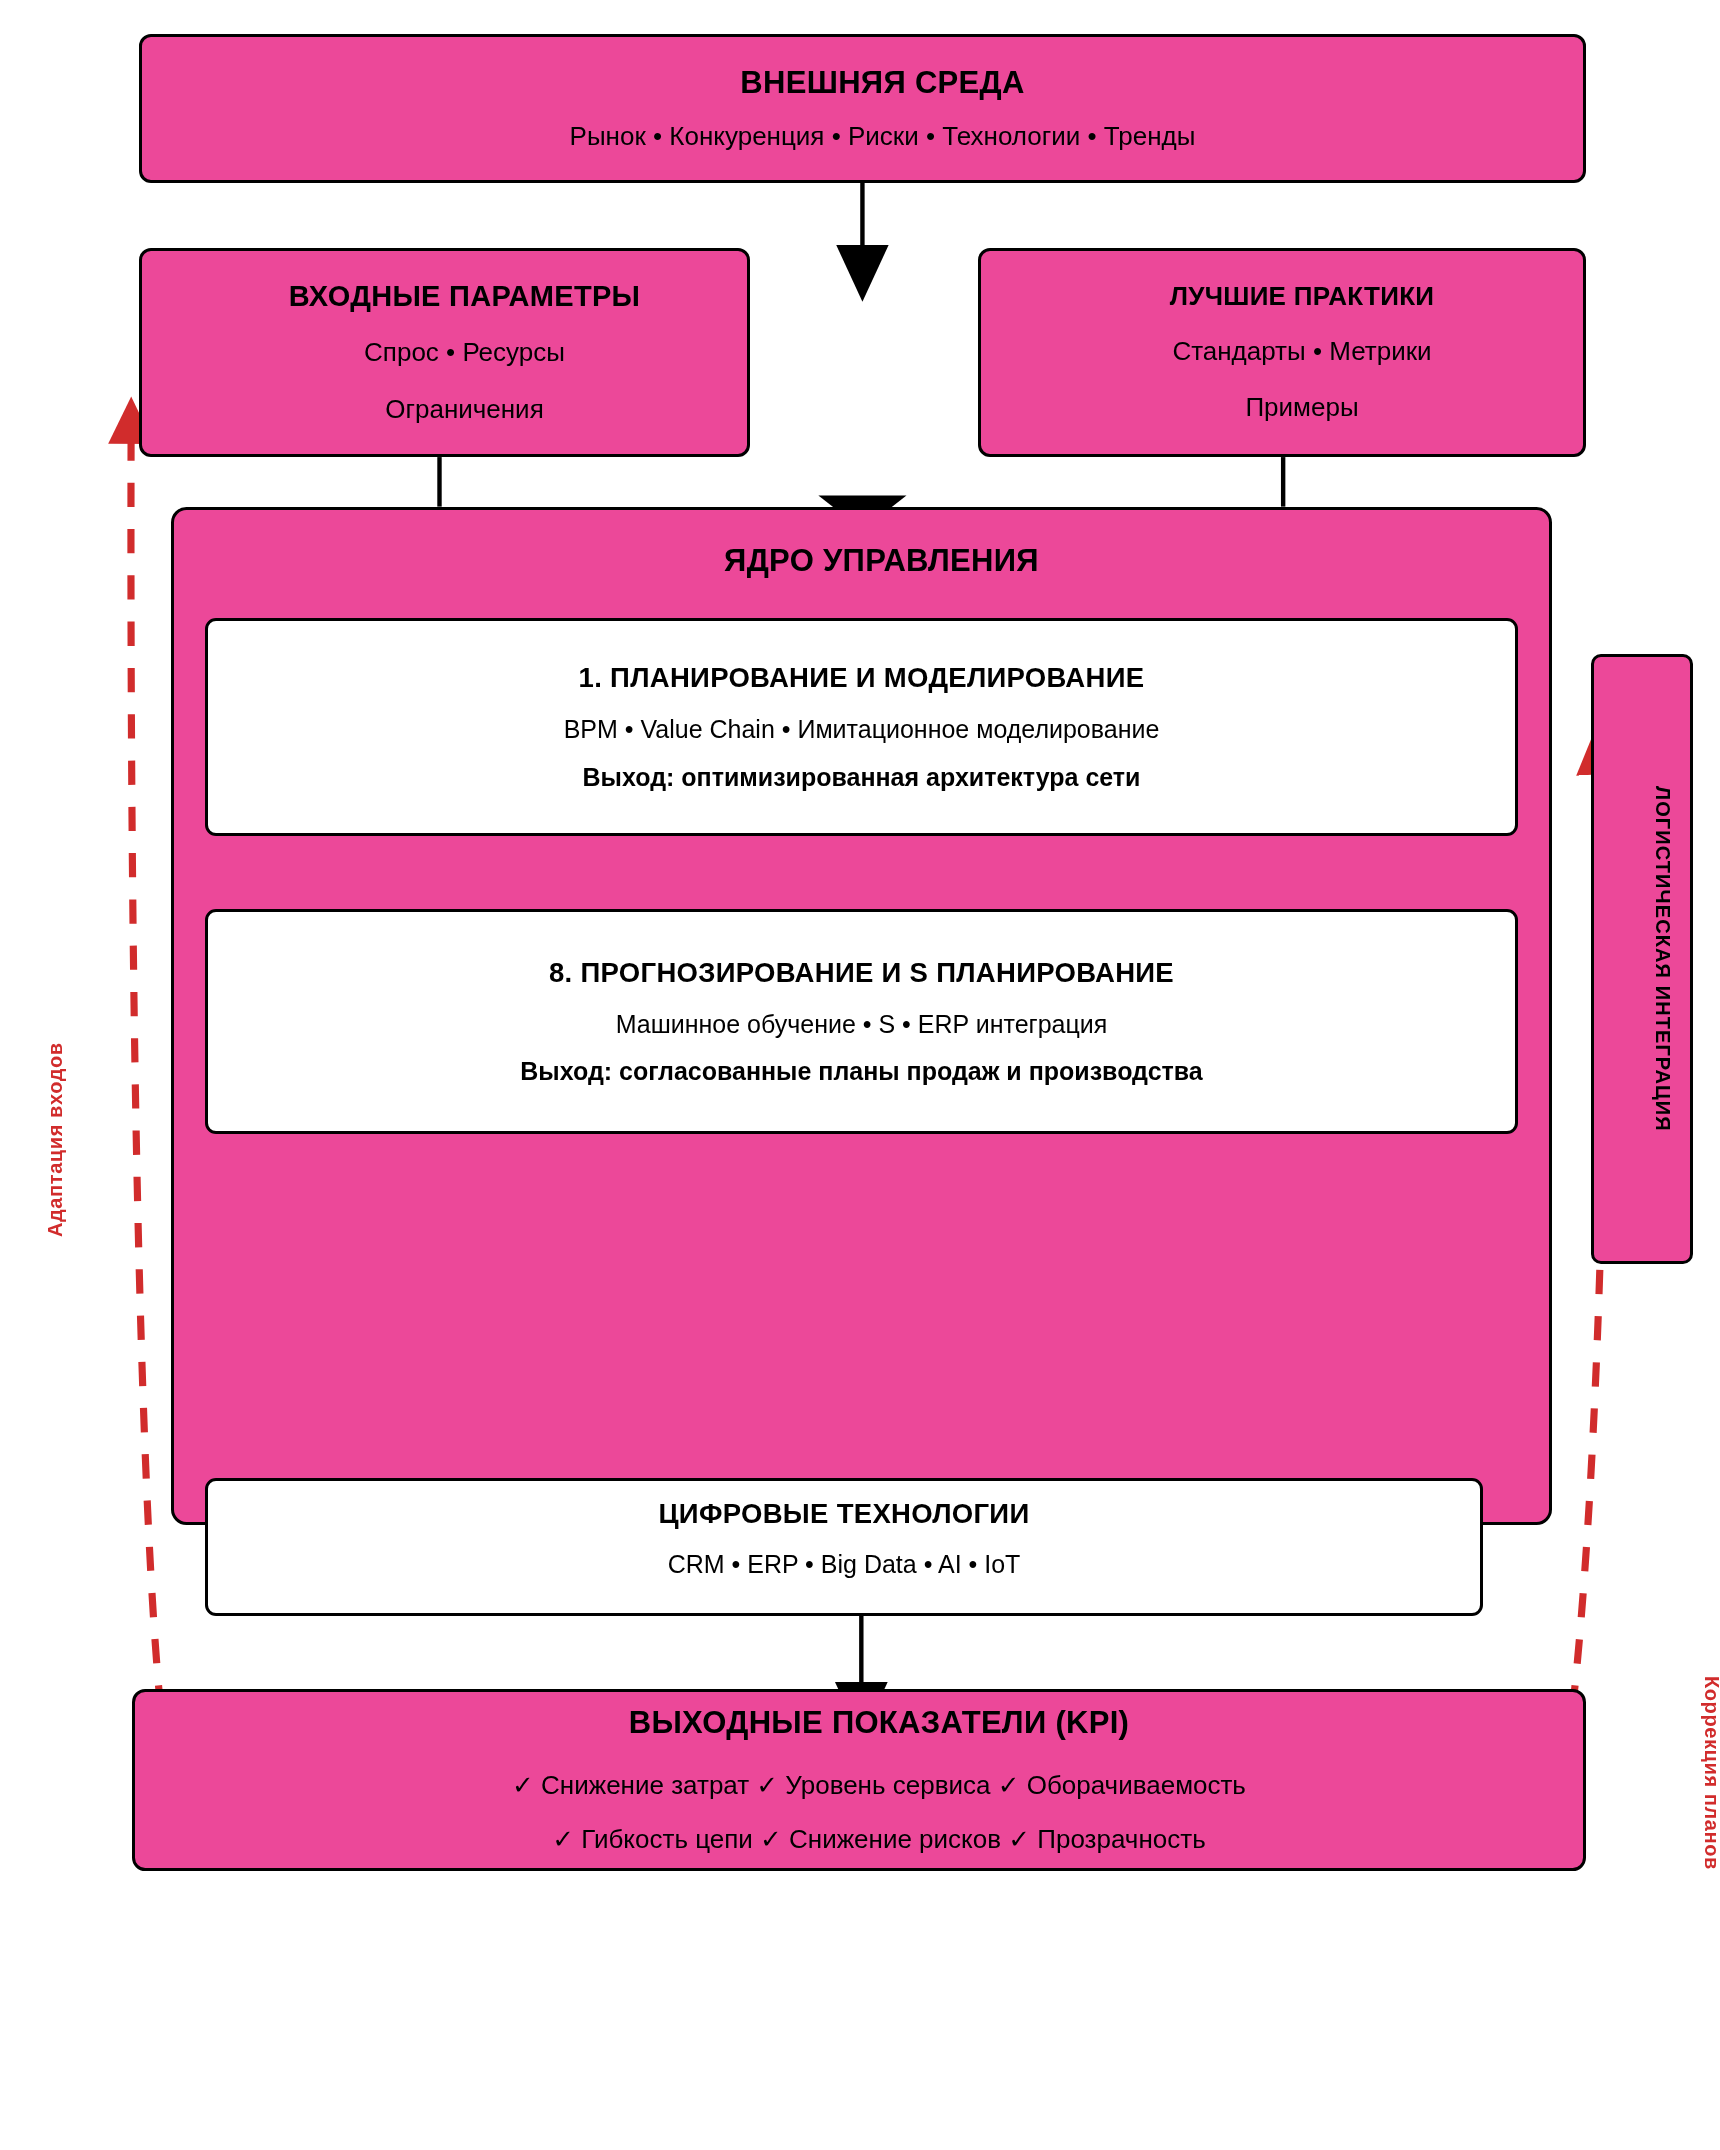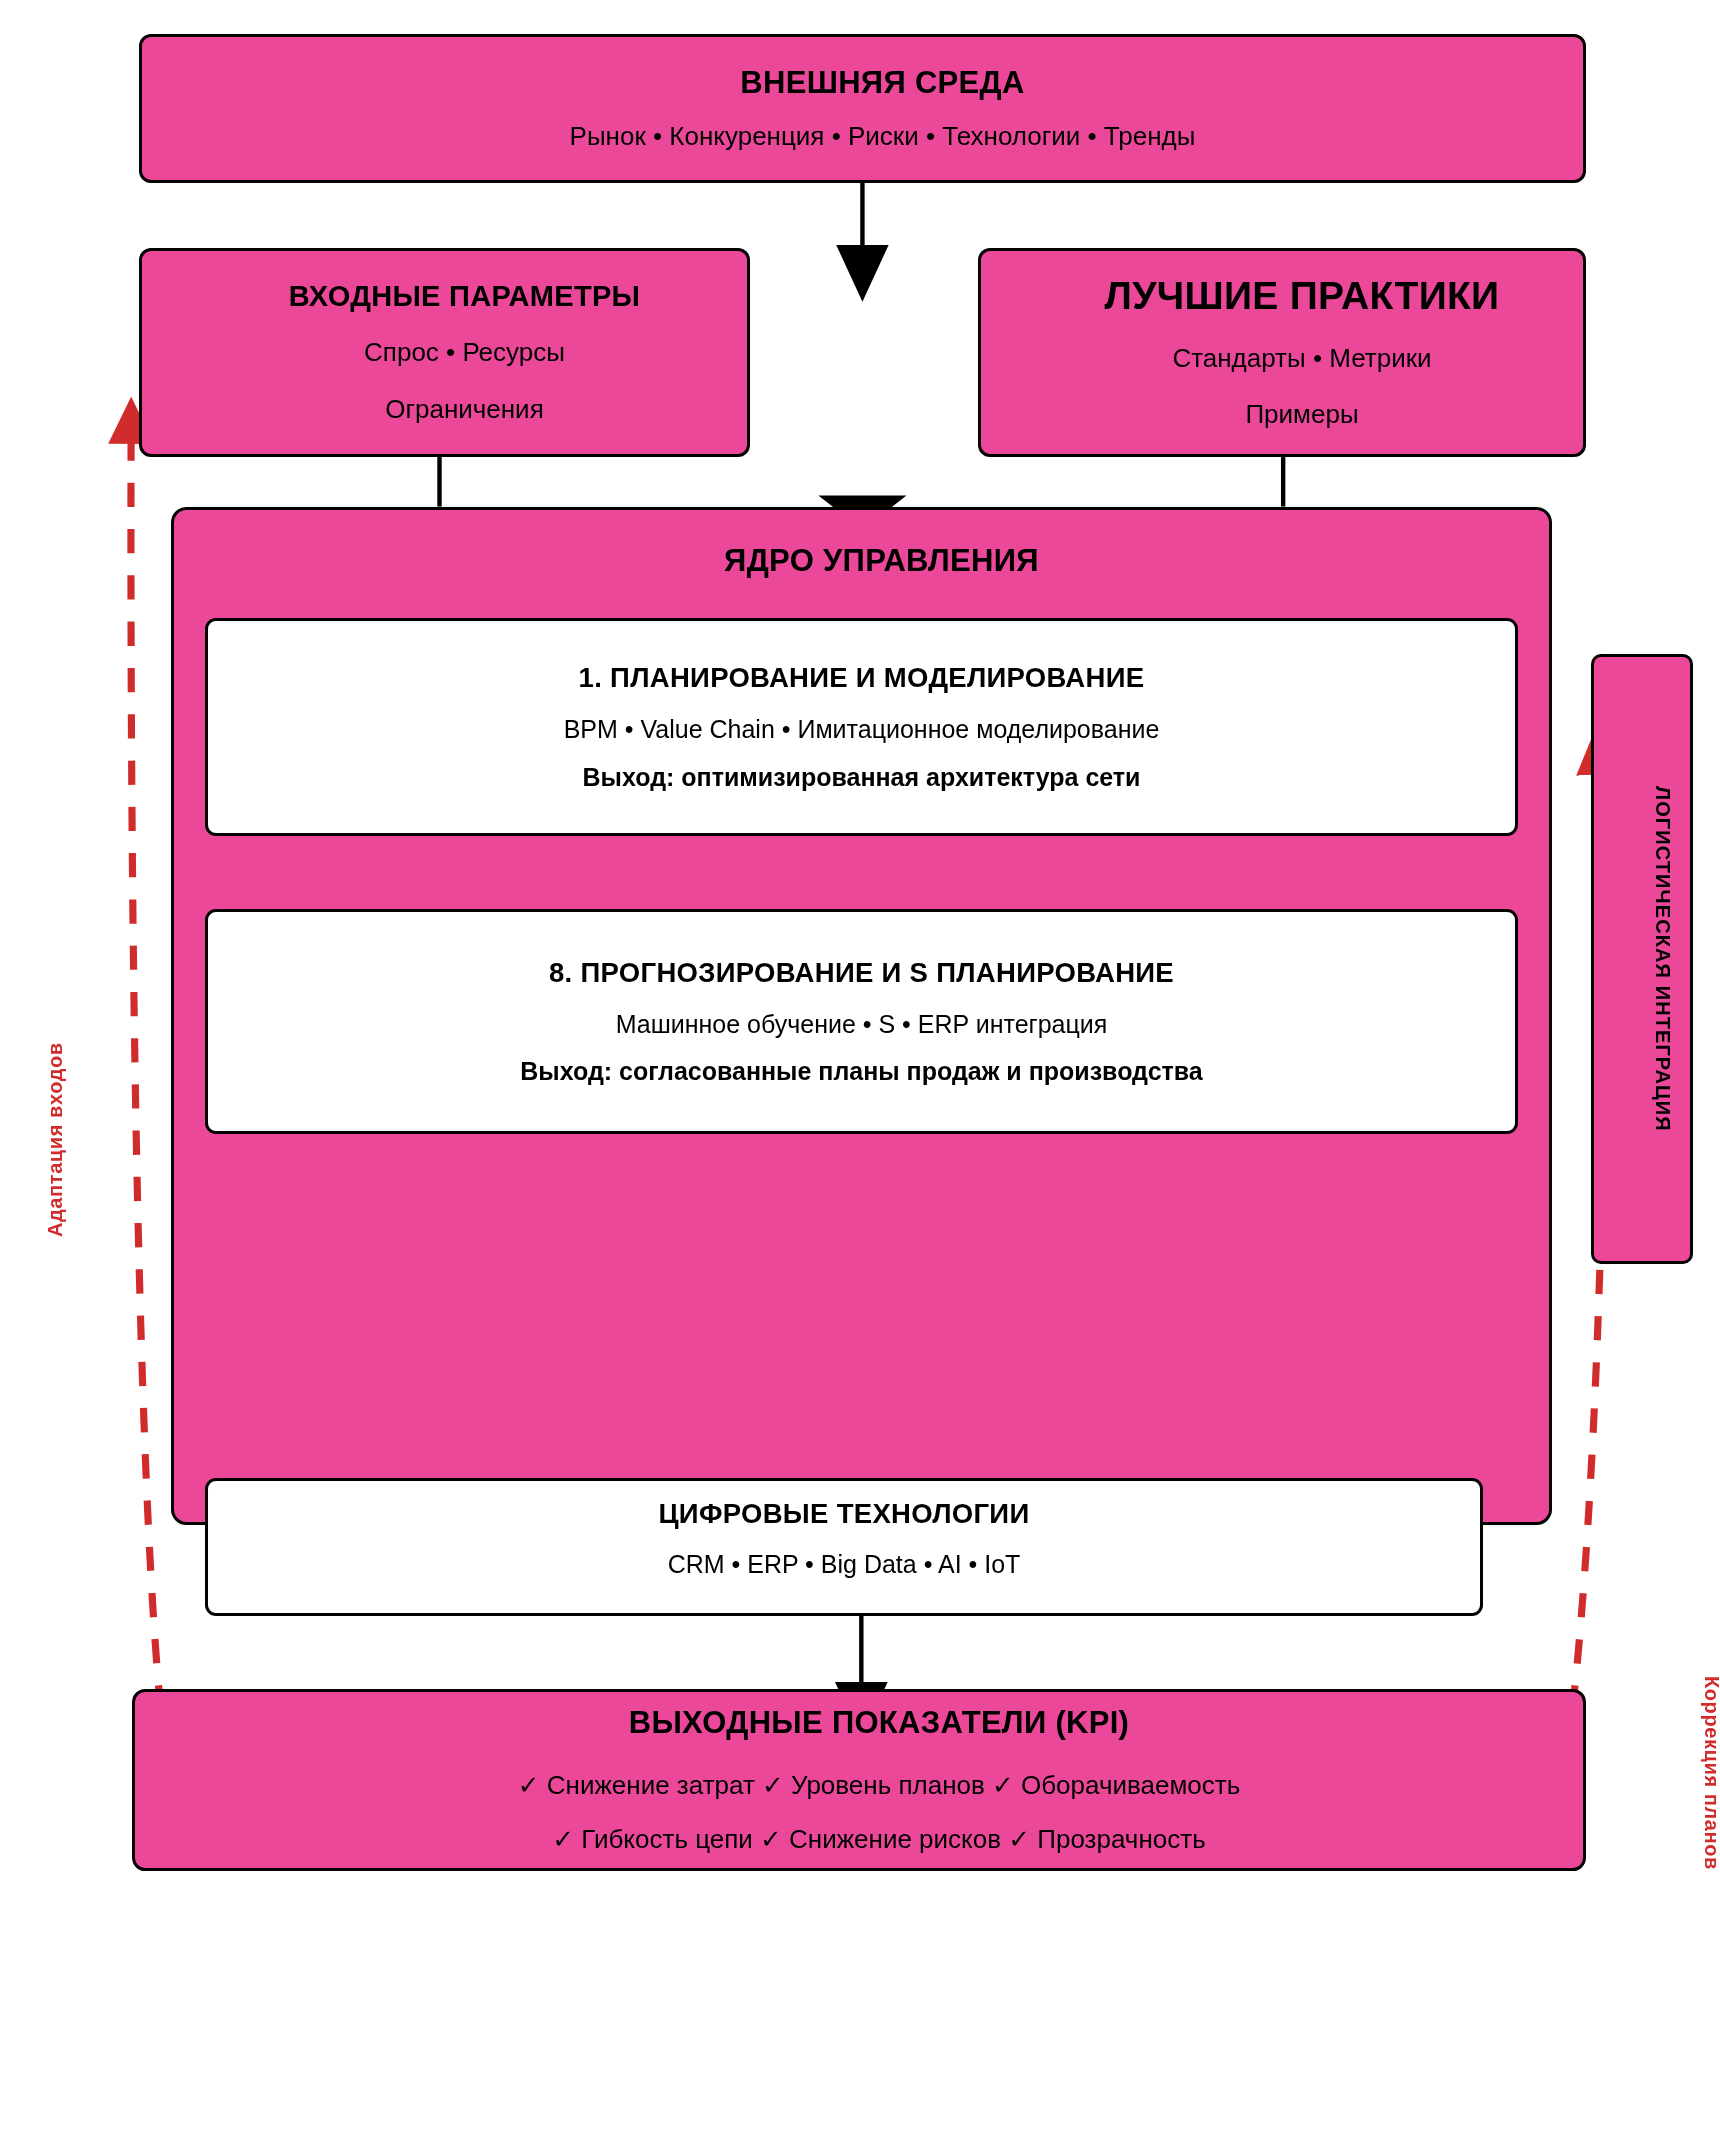--- a/index.html
+++ b/index.html
@@ -60,21 +60,21 @@
   #box-inputs {
     left: 139px; top: 248px; width: 611px; height: 209px;
   }
   #box-inputs .node-title { font-size: 29px; margin-bottom: 24px; }
   #box-inputs .node-sub   { font-size: 26px; margin-bottom: 25px; }
   #box-inputs .node-sub:last-child { margin-bottom: 0; }
 
   #box-practices {
     left: 978px; top: 248px; width: 608px; height: 209px;
   }
-  #box-practices .node-title { font-size: 39px; margin-bottom: 24px; }
+  #box-practices .node-title { font-size: 26px; margin-bottom: 24px; }
   #box-practices .node-sub   { font-size: 26px; margin-bottom: 25px; }
   #box-practices .node-sub:last-child { margin-bottom: 0; }
 
   
   #box-core {
     left: 171px; top: 507px; width: 1381px; height: 1018px;
     border-radius: 15.4px;
     justify-content: flex-start;
     padding-top: 33px;
   }
@@ -244,21 +244,21 @@
   </div>
 
 
   <div class="stage" id="box-digital">
     <div class="node-title">ЦИФРОВЫЕ ТЕХНОЛОГИИ</div>
     <div class="node-sub">CRM • ERP • Big Data • AI • IoT</div>
   </div>
 
   <div class="node" id="box-kpi">
     <div class="node-title">ВЫХОДНЫЕ ПОКАЗАТЕЛИ (KPI)</div>
-    <div class="node-sub">✓ Снижение затрат ✓ Уровень планов ✓ Оборачиваемость</div>
+    <div class="node-sub">✓ Снижение затрат ✓ Уровень сервиса ✓ Оборачиваемость</div>
     <div class="node-sub">✓ Гибкость цепи ✓ Снижение рисков ✓ Прозрачность</div>
   </div>
 
   <div class="node" id="box-integration">
     <div class="vlabel">ЛОГИСТИЧЕСКАЯ ИНТЕГРАЦИЯ</div>
   </div>
 
   <div class="feedback-label" id="label-adaptation">Адаптация входов</div>
 
   <div class="feedback-label" id="label-correction">Коррекция планов</div>

